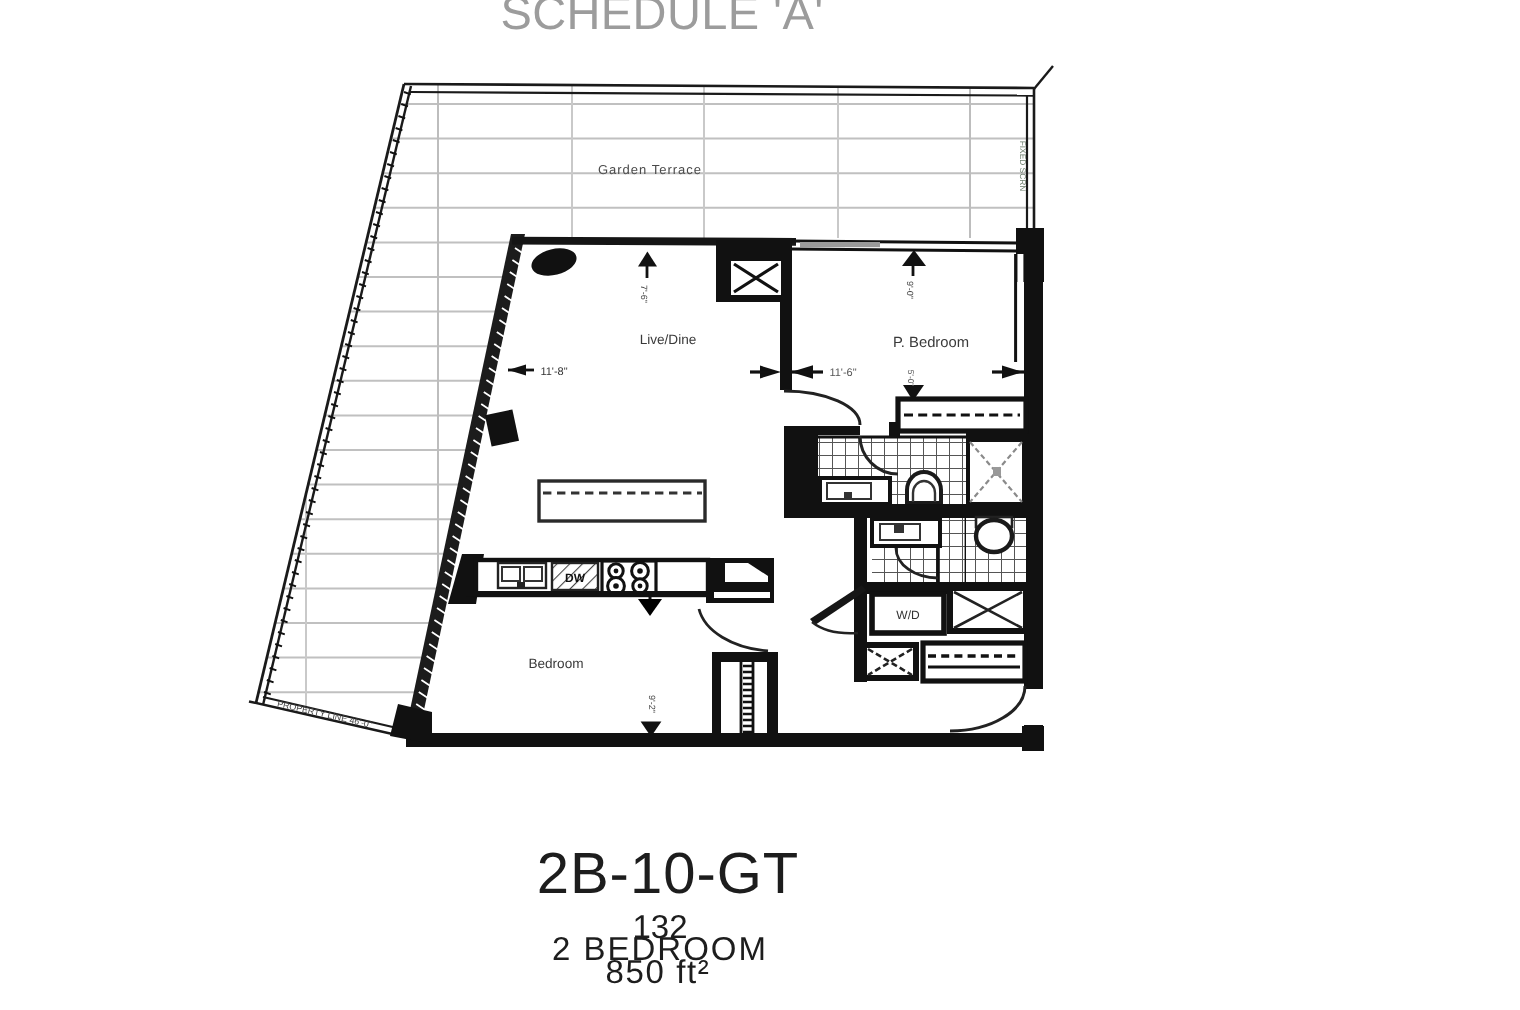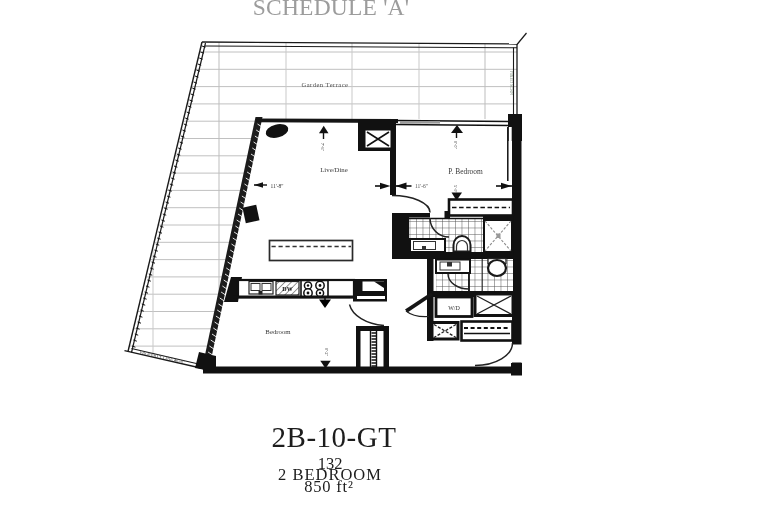--- a/index.html
+++ b/index.html
@@ -1,16 +1,16 @@
 <!DOCTYPE html>
 <html><head>
 <meta charset="utf-8">
 <style>
   html,body{margin:0;padding:0;background:#fff;width:760px;height:505px;overflow:hidden;}
-  .wrap{position:relative;width:760px;height:505px;font-family:Liberation Serif, serif;}
+  .wrap{position:relative;width:760px;height:505px;font-family:Liberation Sans, sans-serif;}
   svg{position:absolute;left:0;top:0;}
 </style>
 </head>
 <body>
 <div class="wrap">
 <svg width="760" height="505" viewBox="0 0 760 505">
   <defs>
     <pattern id="tile" width="6.5" height="6.5" patternUnits="userSpaceOnUse">
       <rect width="6.5" height="6.5" fill="#fff"></rect>
       <path d="M0 0H6.5M0 0V6.5" stroke="#555" stroke-width="1" fill="none"></path>

